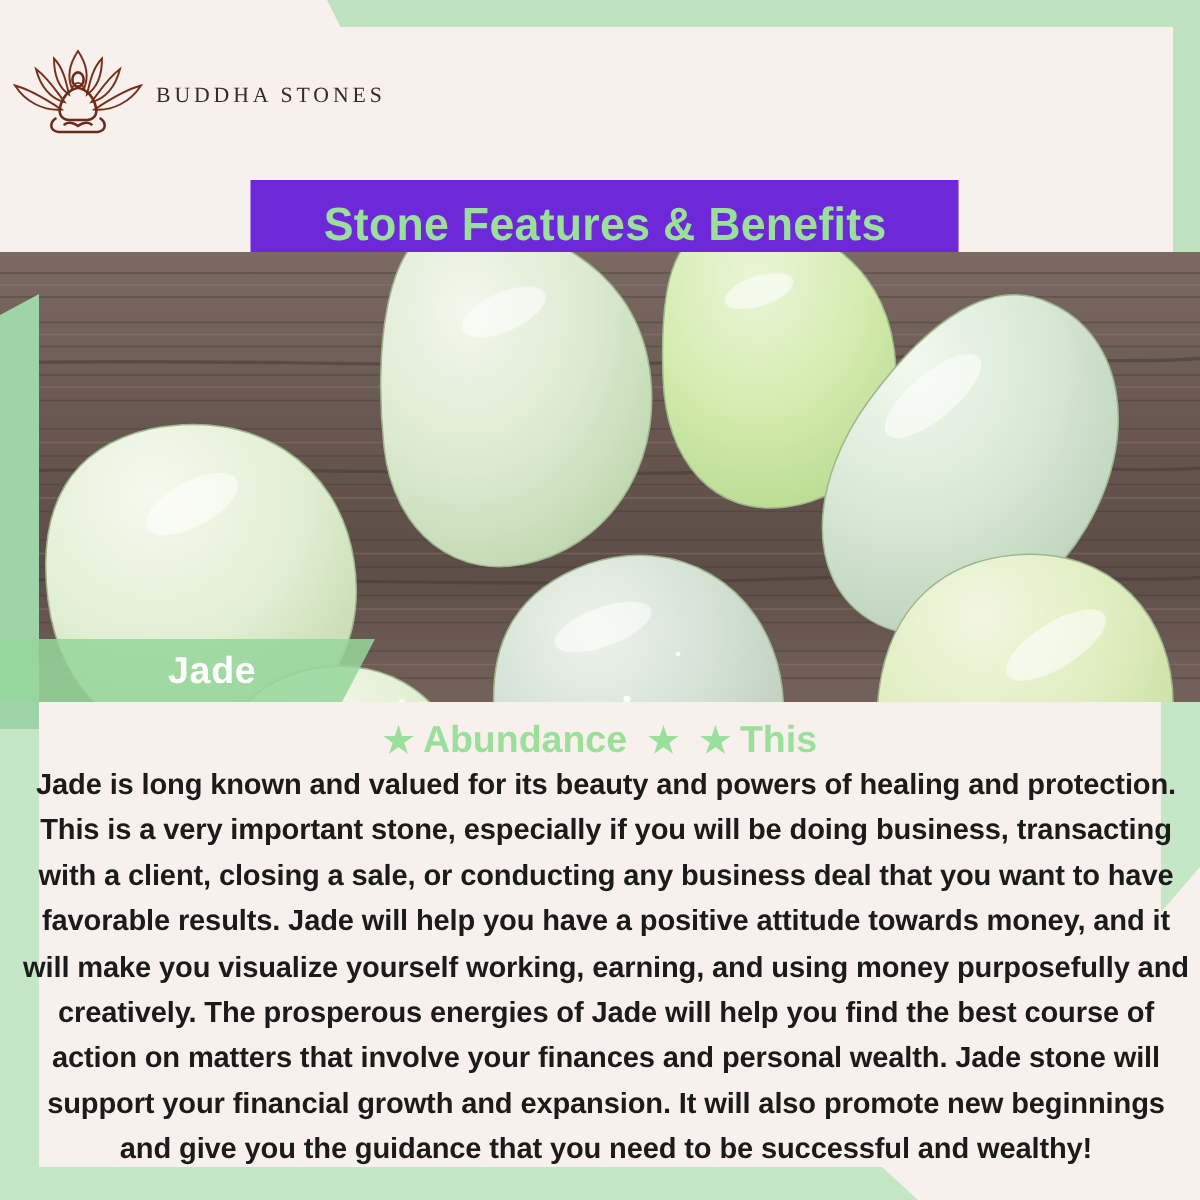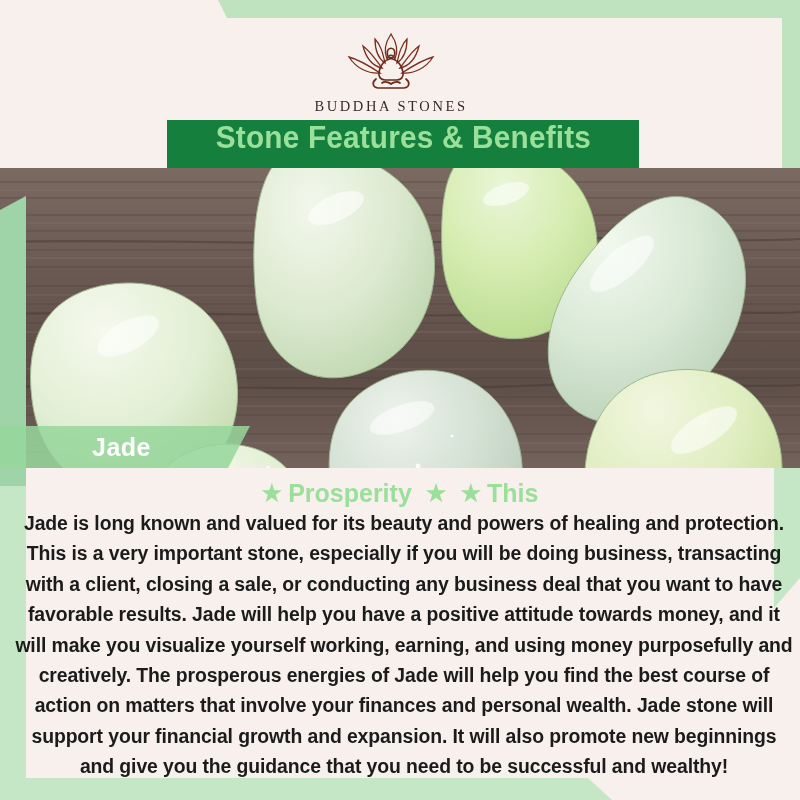--- a/index.html
+++ b/index.html
@@ -53,35 +53,35 @@
   .header{
     position:absolute; left:0; top:0; width:800px; height:168px;
     z-index:2;
   }
   .header-inner{
     position:absolute; left:0; top:18px; width:782px; height:150px;
     background:#f7f0ec;
   }
   .logo-wrap{
     position:absolute; left:0; top:0; width:782px;
-    display:flex; flex-direction:column; align-items:center;
+    display:flex; flex-direction:row; align-items:center;
     padding-top:12px;
   }
   .logo-mark{ width:104px; height:62px; display:block; }
   .logo-text{
     margin-top:6px;
     font-family:"Liberation Serif", serif;
     font-size:14.5px; letter-spacing:2.6px; color:#3a2a26;
   }
 
   .title-banner{
     position:absolute; left:167px; top:120px;
     width:472px; height:48px;
-    background:#15803d;
-    display:flex; align-items:flex-start; justify-content:center;
+    background:#6d28d9;
+    display:flex; align-items:flex-end; justify-content:center;
     z-index:4;
   }
   .title-text{
     font-family:"Liberation Sans Narrow","Liberation Sans",sans-serif;
     font-weight:bold; font-size:31px; color:#9adf9a;
     letter-spacing:.2px; white-space:nowrap;
     transform:scaleX(.96); transform-origin:center;
   }
 
   
@@ -92,20 +92,21 @@
   .photo svg{ display:block; width:800px; height:300px; }
 
   .stone-label{
     position:absolute; left:0; top:426px;
     width:250px; height:42px;
     background:rgba(150,214,155,.86);
     -webkit-clip-path:polygon(0 0, 250px 0, 228px 42px, 0 42px);
     clip-path:polygon(0 0, 250px 0, 228px 42px, 0 42px);
     display:flex; align-items:center;
     z-index:5;
+    padding-left:20px;
   }
   .stone-label span{
     margin-left:92px; color:#ffffff;
     font-size:25px; font-weight:bold; letter-spacing:.5px;
   }
 
   
   .benefits{
     position:absolute; left:0; top:476px; width:800px; height:34px;
     display:flex; align-items:center; justify-content:center; gap:14px;
@@ -297,21 +298,21 @@
   </svg>
 </div>
 
 <div class="stone-label">
   <span>Jade</span>
 </div>
 
 <div class="benefits">
   <div class="benefit">
     <span class="star">★</span>
-    <span>Prosperity</span>
+    <span>Abundance</span>
   </div>
   <div class="benefit">
     <span class="star">★</span>
   </div>
   <div class="benefit">
     <span class="star">★</span>
     <span>This</span>
   </div>
 </div>
 

